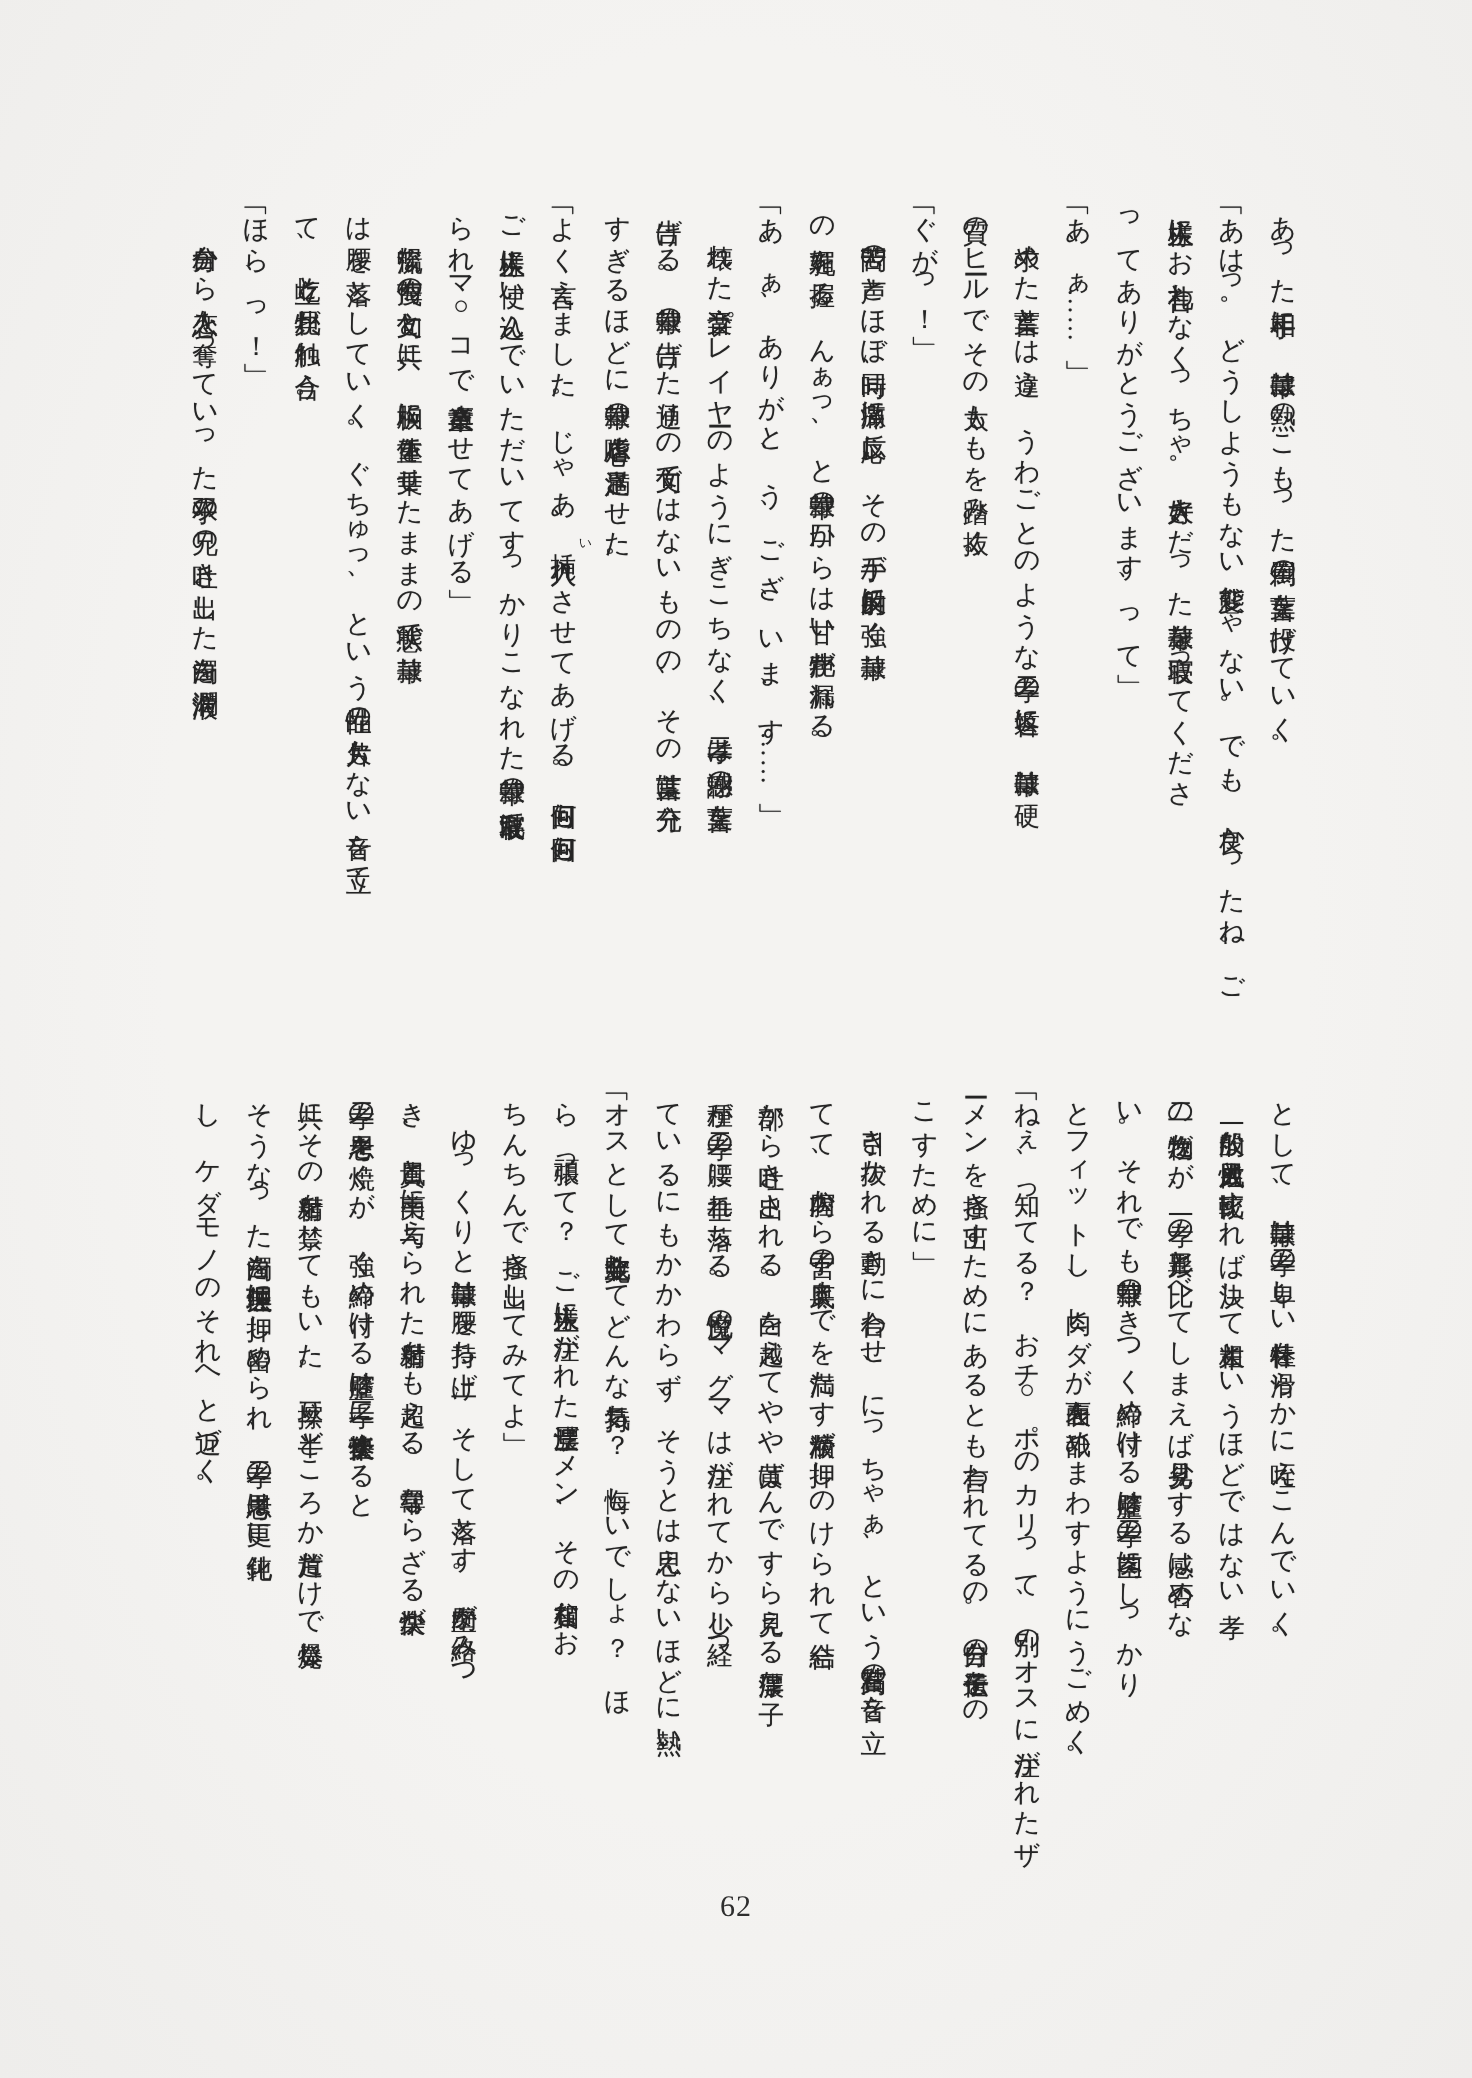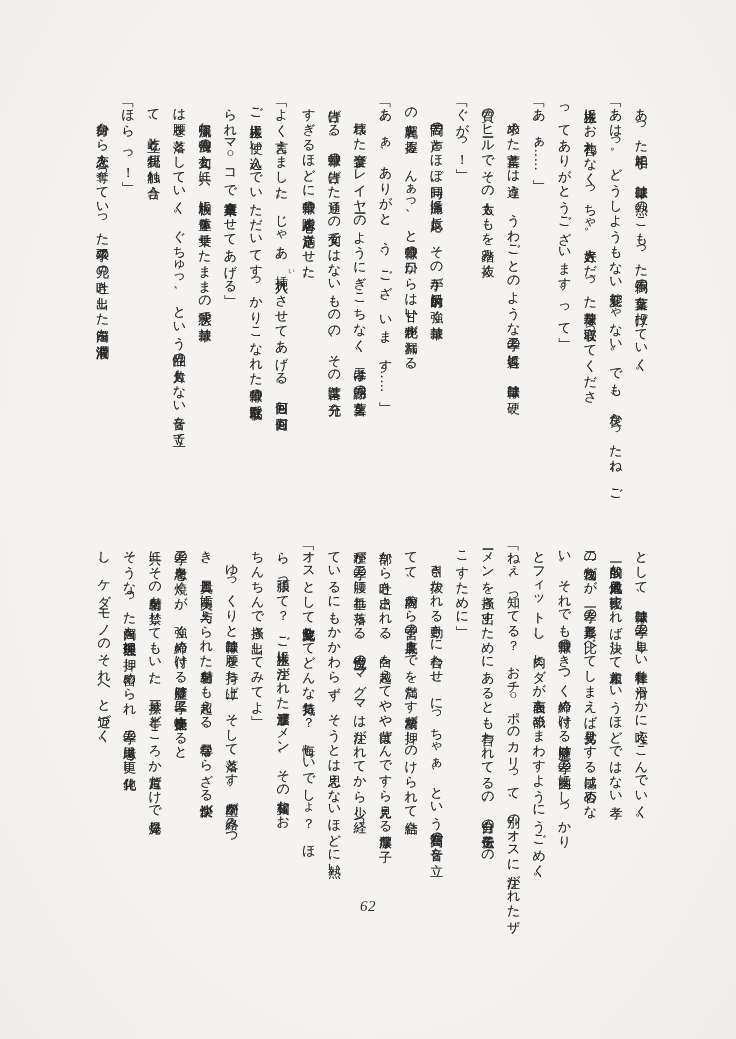--- a/index.html
+++ b/index.html
@@ -46,28 +46,27 @@
     height: 100%;
     line-height: 25.6px;
   }
   ruby rt {
     font-size: 6.5px;
     letter-spacing: 0;
     text-shadow: none;
   }
   .page-number {
     position: absolute;
-    top: 898px;
+    top: 946px;
     left: 0;
     width: 736px;
     text-align: center;
     font-size: 15px;
     letter-spacing: 0.5px;
     color: #2e2e2e;
-    font-style: italic;
   }
 </style>
 </head>
 <body style="background: rgb(242, 241, 239);">
 
 <div class="page">
 
   <div class="vblock upper" style="color: rgb(36, 36, 36);">
       <p class="tline">あった相手に、隷華は熱のこもった罵倒の言葉を投げていく。</p>
       <p class="tline">「あはっ。どうしようもない変態じゃない。でも、良かったね。ご</p>

